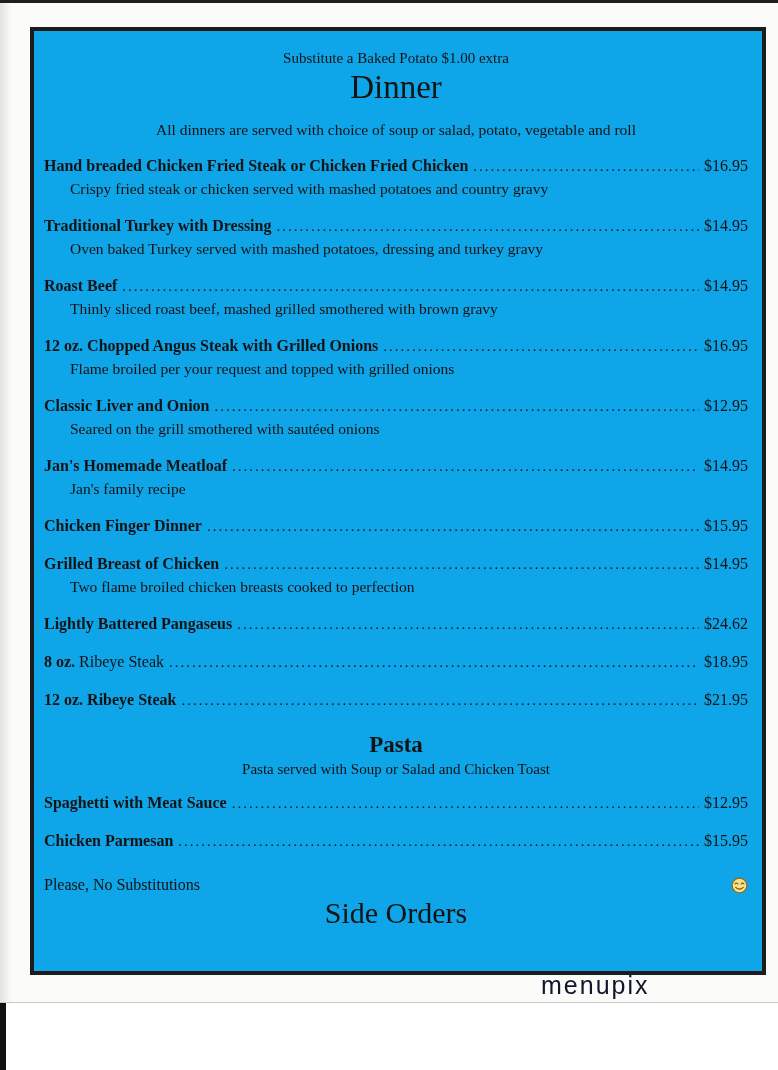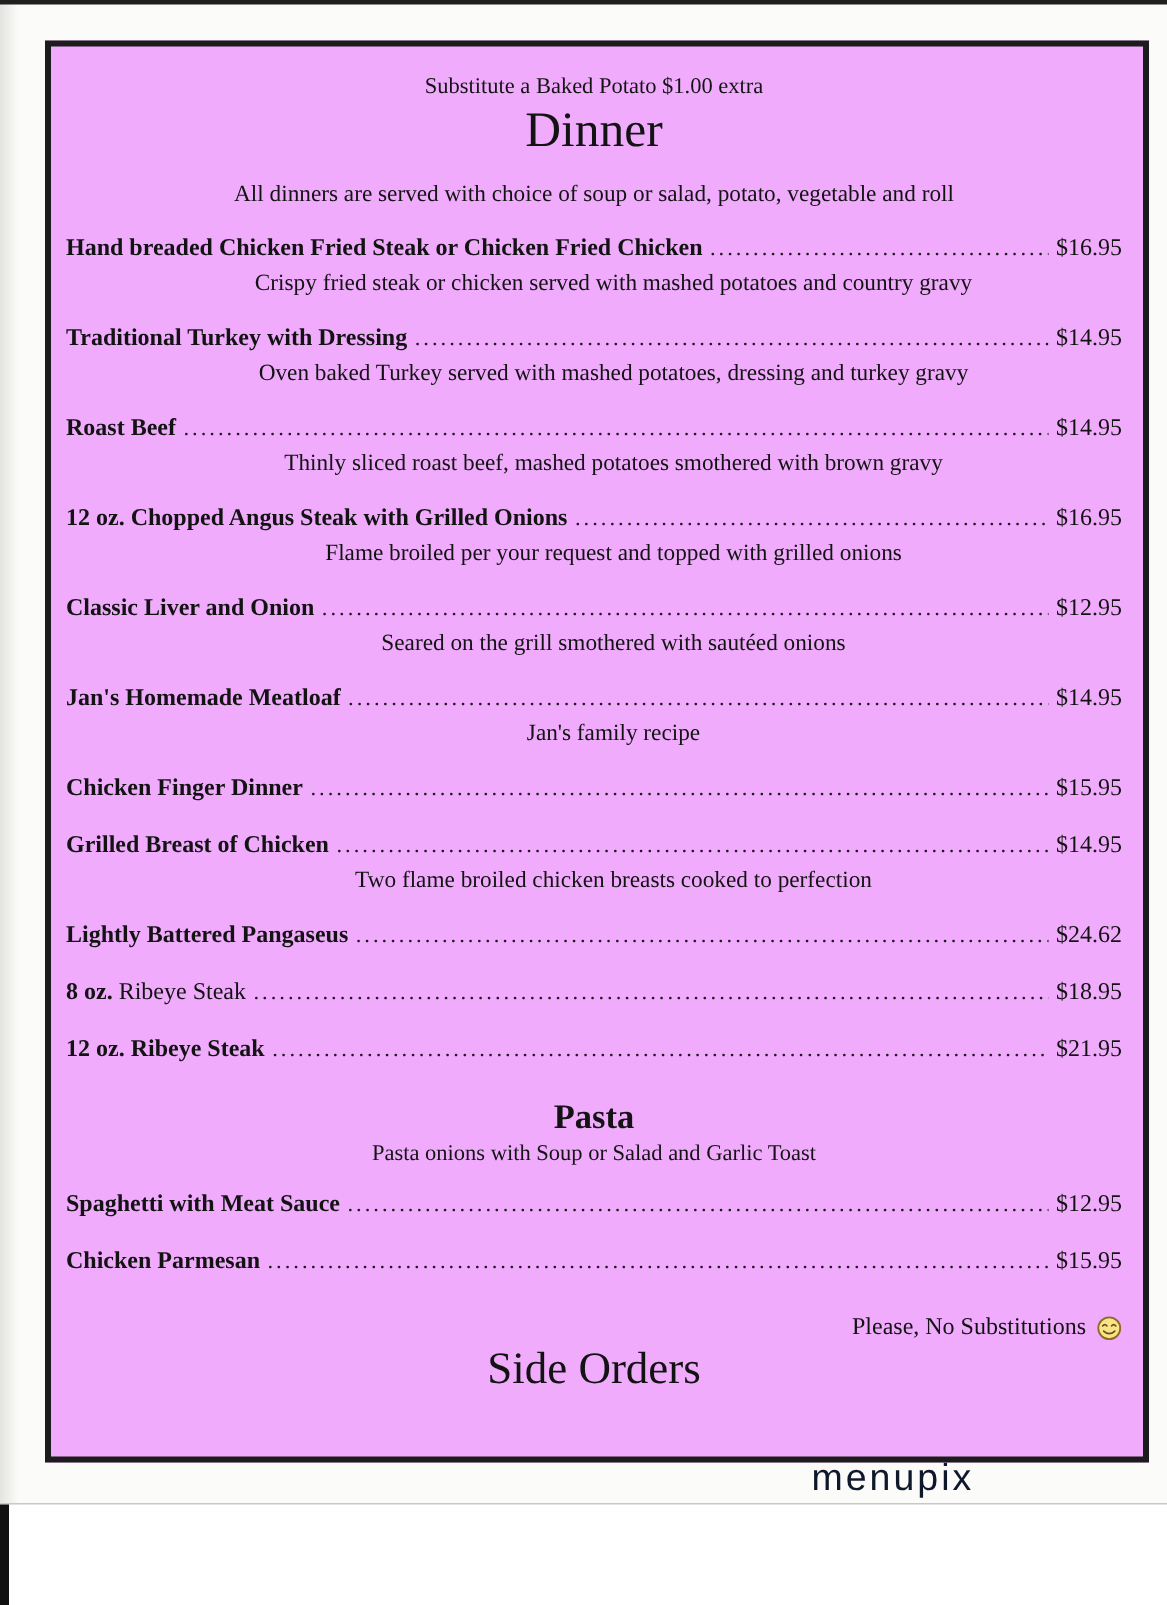--- a/index.html
+++ b/index.html
@@ -34,48 +34,48 @@
   }
   .smudge {
     position: absolute; left: 160px; top: 646px; width: 50px; height: 9px;
     background: #dddddb; opacity: .55; filter: blur(1.5px);
     border-radius: 4px;
   }
   .menu-box {
     position: absolute; left: 30px; top: 27px;
     width: 704px; height: 928px;
     border: 4px solid #1c1c1c;
-    background: #f0abfc;
+    background: #0ea5e9;
     padding: 12px 14px 0 10px;
     box-sizing: content-box;
   }
   .center { text-align: center; }
   .note-top { font-size: 15px; margin-top: 7px; }
   .title-dinner { font-size: 33px; font-weight: normal; margin: 1px 0 0 0; line-height: 38px; }
   .subtitle { font-size: 15.5px; margin-top: 15px; }
-  .items { margin-top: 14px; text-align: center; }
+  .items { margin-top: 14px; }
   .mi { margin-top: 16px; }
   .mi.tight { margin-top: 5px; }
   .mi-line { display: flex; align-items: baseline; line-height: 21px; }
   .mi-name { font-weight: bold; font-size: 16px; white-space: nowrap; }
   .mi-name-suffix { font-weight: normal; font-size: 16px; white-space: pre; }
   .dots {
     flex: 1 1 auto; overflow: hidden; white-space: nowrap;
     font-size: 15px; letter-spacing: 2px; margin: 0 5px 0 5px;
     color: #1b1b1b;
   }
   .dots::after {
     content: "..........................................................................................................................................................................................................";
   }
   .mi-price { font-size: 16px; white-space: nowrap; }
   .mi-desc { font-size: 15.5px; margin: 1px 0 0 26px; line-height: 21px; }
   .section-title { font-size: 23px; font-weight: bold; margin-top: 24px; line-height: 27px; }
   .section-title.pasta-title { margin-top: 20px; }
   .section-sub { font-size: 15px; margin-top: 2px; line-height: 18px; }
-  .footer-note { font-size: 16px; margin-top: 24px; display: flex; align-items: center; justify-content: flex-end; gap: 7px; }
+  .footer-note { font-size: 16px; margin-top: 24px; display: flex; align-items: center; justify-content: space-between; gap: 7px; }
   .side-orders { font-size: 30px; font-weight: normal; margin-top: 2px; line-height: 34px; }
   .emoji { width: 17px; height: 17px; display: inline-block; vertical-align: -3px; }
   .watermark {
     position: absolute; left: 541px; top: 971px;
     font-family: "Liberation Sans", "DejaVu Sans", sans-serif;
     font-size: 25px; color: #0f172a; letter-spacing: 2px;
     font-weight: normal;
   }
 </style>
 </head>
@@ -109,21 +109,21 @@
     </div>
     <p class="mi-desc">Oven baked Turkey served with mashed potatoes, dressing and turkey gravy</p>
   </div>
 
   <div class="mi">
     <div class="mi-line">
       <span class="mi-name">Roast Beef</span>
       <span class="dots"></span>
       <span class="mi-price">$14.95</span>
     </div>
-    <p class="mi-desc">Thinly sliced roast beef, mashed potatoes smothered with brown gravy</p>
+    <p class="mi-desc">Thinly sliced roast beef, mashed grilled smothered with brown gravy</p>
   </div>
 
   <div class="mi">
     <div class="mi-line">
       <span class="mi-name">12 oz. Chopped Angus Steak with Grilled Onions</span>
       <span class="dots"></span>
       <span class="mi-price">$16.95</span>
     </div>
     <p class="mi-desc">Flame broiled per your request and topped with grilled onions</p>
   </div>
@@ -189,21 +189,21 @@
     <div class="mi-line">
       <span class="mi-name">12 oz. Ribeye Steak</span>
       <span class="dots"></span>
       <span class="mi-price">$21.95</span>
     </div>
 
   </div>
 </div>
 
   <div class="section-title pasta-title center">Pasta</div>
-  <div class="section-sub center">Pasta onions with Soup or Salad and Garlic Toast</div>
+  <div class="section-sub center">Pasta served with Soup or Salad and Chicken Toast</div>
   <div class="items pasta-items">
   <div class="mi tight">
     <div class="mi-line">
       <span class="mi-name">Spaghetti with Meat Sauce</span>
       <span class="dots"></span>
       <span class="mi-price">$12.95</span>
     </div>
 
   </div>
 

